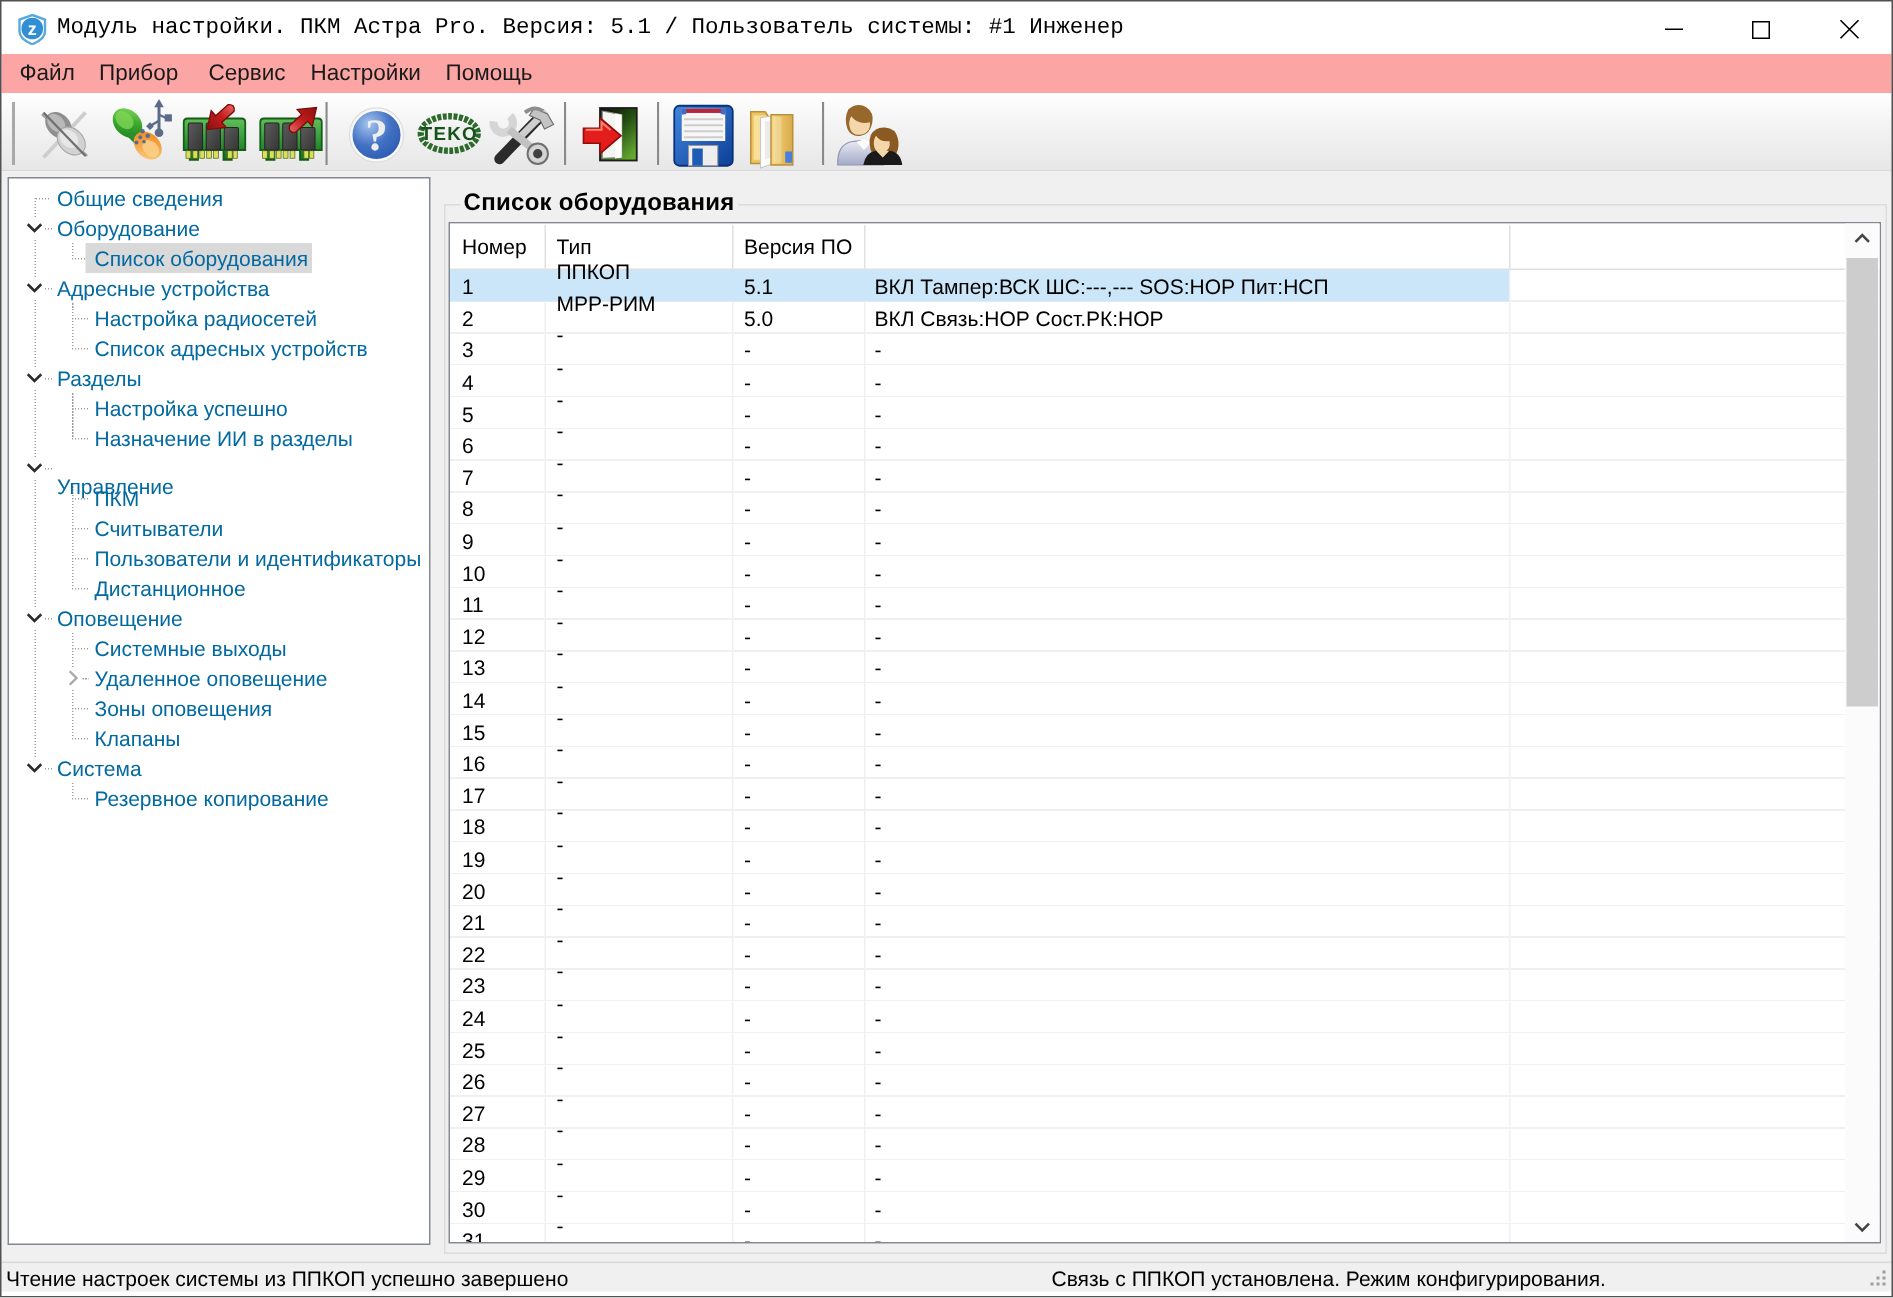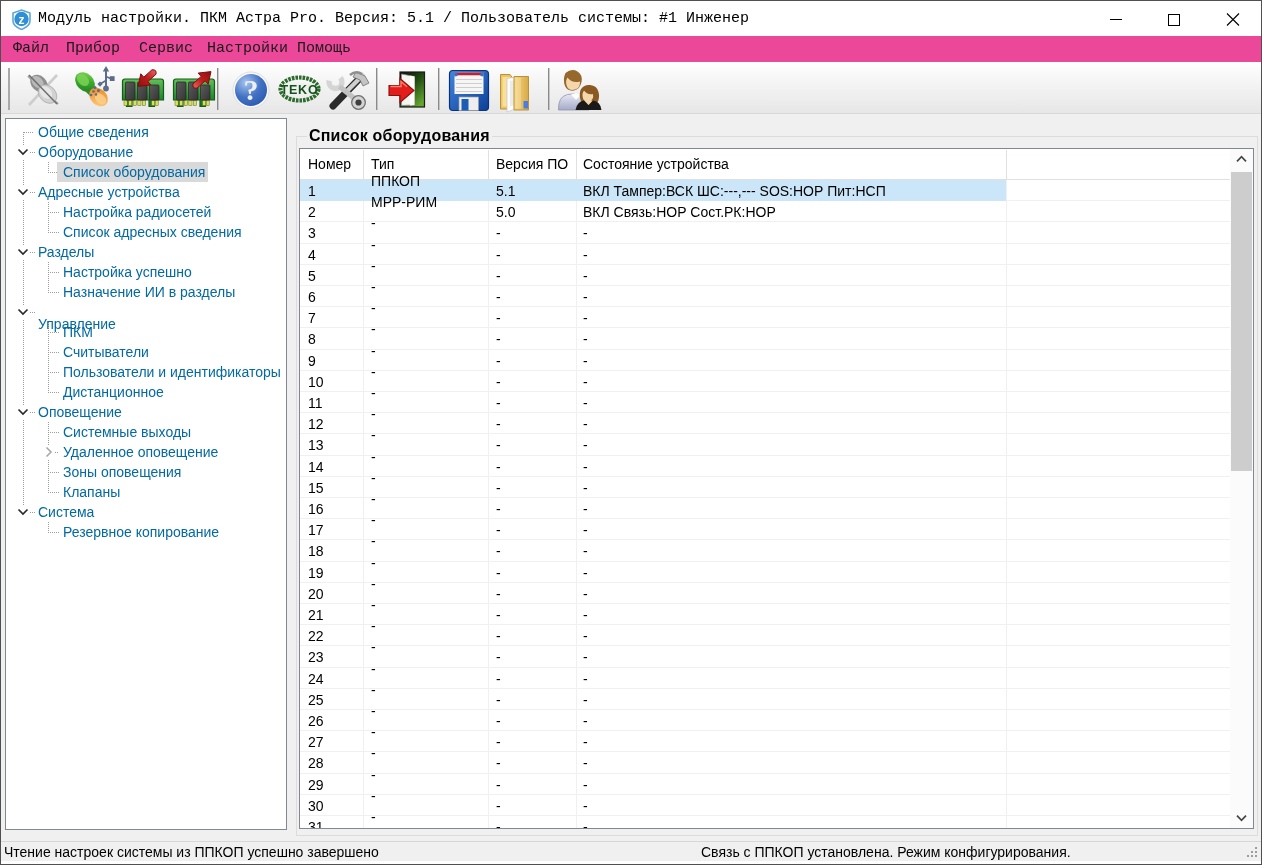--- a/index.html
+++ b/index.html
@@ -1,20 +1,20 @@
 <!DOCTYPE html>
 <html><head><meta charset="utf-8">
 <style>
 * { margin:0; padding:0; box-sizing:border-box; }
 html,body { width:1262px; height:865px; }
 body { position:relative; font-family:"Liberation Sans",sans-serif; background:#fff; overflow:hidden; }
 .frame { position:absolute; inset:0; border:1px solid #505050; pointer-events:none; z-index:50; }
 .titlebar { position:absolute; left:1px; top:1px; right:1px; height:35px; background:#fff; }
 .title-text { position:absolute; left:37px; top:0; height:35px; line-height:36px; font-size:15px; color:#000;font-family:Liberation Mono, monospace; }
-.menubar { position:absolute; left:1px; top:36px; right:1px; height:26px; background:#ec4899;font-family:Liberation Mono, monospace; }
+.menubar { position:absolute; left:1px; top:36px; right:1px; height:26px; background:#fca5a5; }
 .mitem { position:absolute; top:0; height:26px; line-height:25px; font-size:15px; color:#1a1a1a; }
 .toolbar { position:absolute; left:1px; top:62px; right:1px; height:52px;
   background:linear-gradient(#ffffff, #f3f3f3 45%, #e7e7e7); border-bottom:1px solid #d9d9d9; }
 .gripper { position:absolute; left:7px; top:6px; width:2px; height:42px; background:#a9a9a9; }
 .tbsvg { position:absolute; left:0; top:0; }
 .main { position:absolute; left:1px; top:114px; right:1px; height:727px; background:#f0f0f0; }
 .tree { position:absolute; left:4px; top:4px; width:282px; height:712px; background:#fff; border:1px solid #828790; overflow:hidden; }
 .treein { position:absolute; left:0; top:0; width:280px; height:710px; }
 .titem { position:absolute; height:20px; line-height:20px; font-size:14px; color:#0369a1; white-space:nowrap; }
 .tsel { position:absolute; width:151px; background:#d9d9d9; }
@@ -265,21 +265,21 @@
 <div class="tsel" style="left:51px;top:43px;height:20px"></div>
 <div class="titem" style="left:57px;top:43px">Список оборудования</div>
 <div class="chevbox" style="left:10px;top:66px"><svg width="14" height="14" viewBox="0 0 14 14">
             <path d="M2.5 4.5 L7 9 L11.5 4.5" fill="none" stroke="#2b2b2b" stroke-width="1.7"></path>
           </svg></div>
 <div class="hdot" style="left:24px;top:73px;width:5px"></div>
 <div class="titem" style="left:32px;top:63px">Адресные устройства</div>
 <div class="hdot" style="left:42px;top:93px;width:11px"></div>
 <div class="titem" style="left:57px;top:83px">Настройка радиосетей</div>
 <div class="hdot" style="left:42px;top:113px;width:11px"></div>
-<div class="titem" style="left:57px;top:103px">Список адресных сведения</div>
+<div class="titem" style="left:57px;top:103px">Список адресных устройств</div>
 <div class="chevbox" style="left:10px;top:126px"><svg width="14" height="14" viewBox="0 0 14 14">
             <path d="M2.5 4.5 L7 9 L11.5 4.5" fill="none" stroke="#2b2b2b" stroke-width="1.7"></path>
           </svg></div>
 <div class="hdot" style="left:24px;top:133px;width:5px"></div>
 <div class="titem" style="left:32px;top:123px">Разделы</div>
 <div class="hdot" style="left:42px;top:153px;width:11px"></div>
 <div class="titem" style="left:57px;top:143px">Настройка успешно</div>
 <div class="hdot" style="left:42px;top:173px;width:11px"></div>
 <div class="titem" style="left:57px;top:163px">Назначение ИИ в разделы</div>
 <div class="chevbox" style="left:10px;top:186px"><svg width="14" height="14" viewBox="0 0 14 14">
@@ -325,21 +325,20 @@
 </div>
 <div class="table">
   <div class="thead">
     <div class="hsep" style="left:63px"></div>
     <div class="hsep" style="left:188px"></div>
     <div class="hsep" style="left:276px"></div>
     <div class="hsep" style="left:706px"></div>
     <div class="htext" style="left:8px">Номер</div>
     <div class="htext" style="left:71px">Тип</div>
     <div class="htext" style="left:196px">Версия ПО</div>
-    <div class="htext" style="left:283px">Состояние устройства</div>
   </div>
   <div class="tbody"></div>
   <div class="bsep" style="left:63px"></div>
   <div class="bsep" style="left:188px"></div>
   <div class="bsep" style="left:276px"></div>
   <div class="bsep" style="left:706px"></div>
 </div>
 <div id="tbltexts" style="position:absolute;left:300px;top:149px;width:930px;height:679px;overflow:hidden">
 <div style="position:absolute;left:0px;top:31px;width:706px;height:21.0px;background:#cbe6f8"></div>
 <div class="coltext" style="left:8px;top:32px">1

